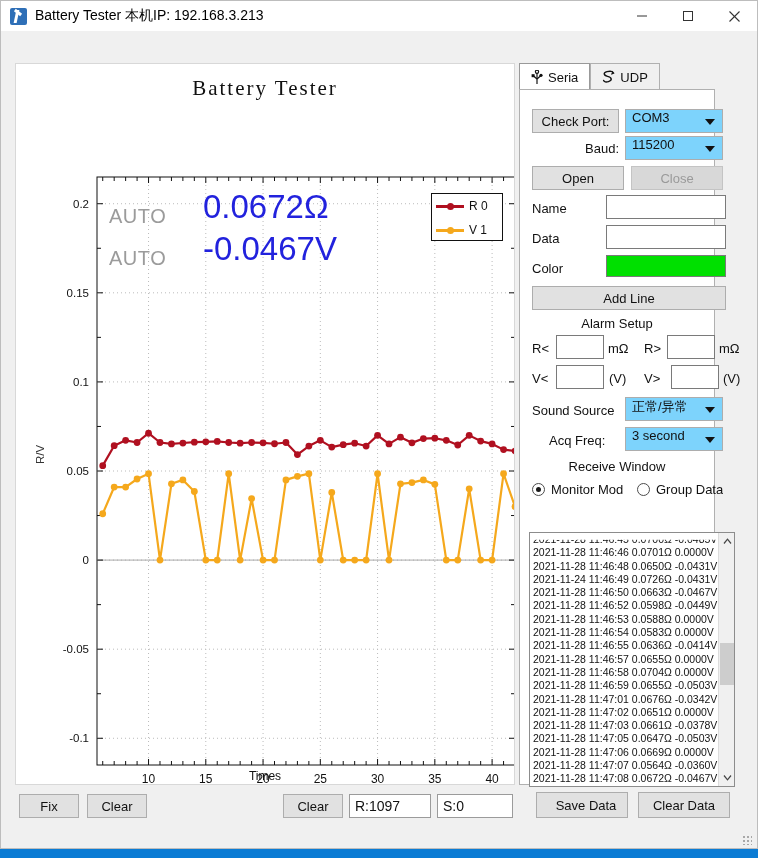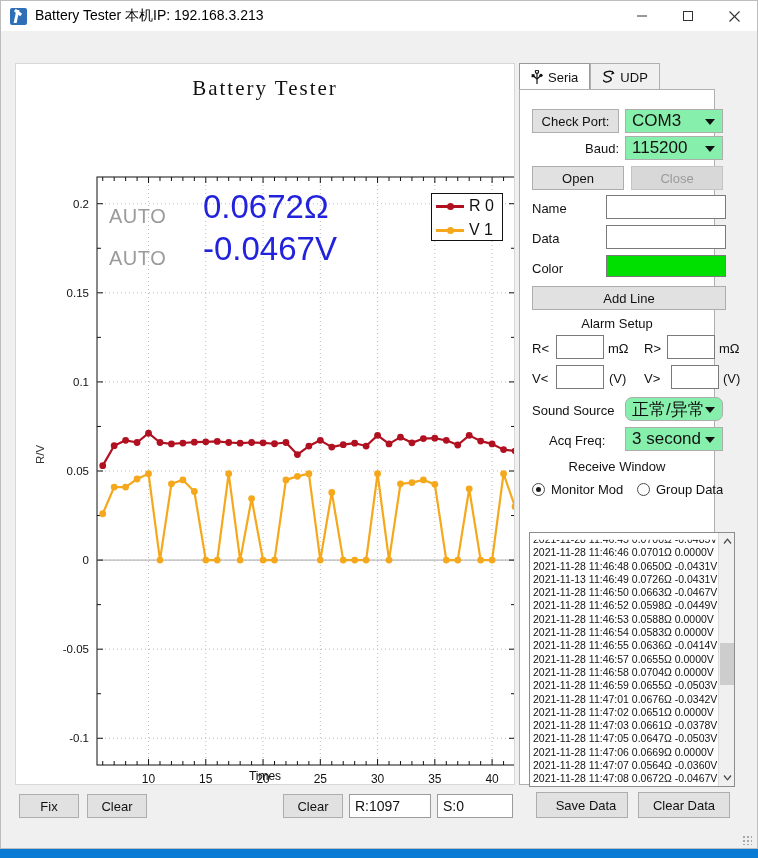--- a/index.html
+++ b/index.html
@@ -96,21 +96,21 @@
   .readout-big.r1{top:124px;}
   .readout-big.r2{top:166px;}
   .legend-box{
     position:absolute;left:415px;top:129px;width:72px;height:48px;
     background:#fff;border:1px solid #111;box-sizing:border-box;
   }
   .legend-row{display:flex;align-items:center;height:24px;padding-left:4px;}
   .legend-mark{width:28px;height:12px;position:relative;}
   .legend-mark .ln{position:absolute;left:0;top:5px;width:28px;height:2.5px;}
   .legend-mark .dt{position:absolute;left:11px;top:2.5px;width:7px;height:7px;border-radius:50%;}
-  .legend-label{font-size:16px;color:#111;margin-left:5px;}
+  .legend-label{font-size:12px;color:#111;margin-left:5px;}
   
   .btn{
     background:#e1e1e1;border:1px solid #adadad;
     font-family:"Liberation Sans",sans-serif;font-size:13px;color:#111;
     box-sizing:border-box;text-align:center;
     display:flex;align-items:center;justify-content:center;
     padding:0;
   }
   .btn.disabled{color:#9a9a9a;background:#d8d8d8;border-color:#c4c4c4;}
   .tfield{
@@ -136,22 +136,22 @@
   }
   .tab.active{background:#ffffff;border-color:#999;}
   .tab svg{display:block;}
   .tab-body{
     position:absolute;left:0;top:26px;width:196px;height:696px;
     background:#ffffff;border:1px solid #b0b0b0;box-sizing:border-box;
   }
   .row{position:absolute;display:flex;align-items:center;}
   .lbl{font-size:13px;color:#111;white-space:nowrap;}
   .combo{
-    background:#86efac;border:1px solid #adadad;box-sizing:border-box;
-    display:flex;align-items:center;font-size:17px;color:#111;
+    background:#7dd3fc;border:1px solid #adadad;box-sizing:border-box;
+    display:flex;font-size:13px;color:#111;
     padding-left:6px;position:relative;
   }
   .combo .arrow{
     position:absolute;right:7px;top:50%;margin-top:-2px;
     width:0;height:0;border-left:5px solid transparent;border-right:5px solid transparent;
     border-top:6px solid #111;
   }
   .inp{
     background:#fff;border:1px solid #7a7a7a;box-sizing:border-box;
     font-size:12.5px;color:#111;
@@ -543,21 +543,21 @@
         <div class="lbl" style="position:absolute;left:199px;top:251px;">mΩ</div>
 
         <div class="lbl" style="position:absolute;left:12px;top:281px;">V&lt;</div>
         <div class="inp" style="position:absolute;left:36px;top:275px;width:48px;height:24px;"></div>
         <div class="lbl" style="position:absolute;left:89px;top:281px;">(V)</div>
         <div class="lbl" style="position:absolute;left:124px;top:281px;">V&gt;</div>
         <div class="inp" style="position:absolute;left:151px;top:275px;width:48px;height:24px;"></div>
         <div class="lbl" style="position:absolute;left:203px;top:281px;">(V)</div>
 
         <div class="lbl" style="position:absolute;left:12px;top:313px;">Sound Source</div>
-        <div class="combo" style="position:absolute;left:105px;top:307px;width:98px;height:24px;border-radius:7px;">
+        <div class="combo" style="position:absolute;left:105px;top:307px;width:98px;height:24px;">
           <span>正常/异常</span>
           <span class="arrow"></span>
         </div>
 
         <div class="lbl" style="position:absolute;left:29px;top:343px;">Acq Freq:</div>
         <div class="combo" style="position:absolute;left:105px;top:337px;width:98px;height:24px;">
           <span>3 second</span>
           <span class="arrow"></span>
         </div>
 
@@ -570,21 +570,21 @@
         <div class="row" style="left:117px;top:392px;gap:6px;">
           <span class="radio"></span>
           <span class="lbl" style="max-width:82px;overflow:hidden;white-space:nowrap;">Group Data</span>
         </div>
 
         <div class="logbox">
           <div class="loglist" id="loglist">
               <div class="logline clip">2021-11-28 11:46:45  0.0700Ω  -0.0485V</div>
               <div class="logline">2021-11-28 11:46:46  0.0701Ω  0.0000V</div>
               <div class="logline">2021-11-28 11:46:48  0.0650Ω  -0.0431V</div>
-              <div class="logline">2021-11-13 11:46:49  0.0726Ω  -0.0431V</div>
+              <div class="logline">2021-11-24 11:46:49  0.0726Ω  -0.0431V</div>
               <div class="logline">2021-11-28 11:46:50  0.0663Ω  -0.0467V</div>
               <div class="logline">2021-11-28 11:46:52  0.0598Ω  -0.0449V</div>
               <div class="logline">2021-11-28 11:46:53  0.0588Ω  0.0000V</div>
               <div class="logline">2021-11-28 11:46:54  0.0583Ω  0.0000V</div>
               <div class="logline">2021-11-28 11:46:55  0.0636Ω  -0.0414V</div>
               <div class="logline">2021-11-28 11:46:57  0.0655Ω  0.0000V</div>
               <div class="logline">2021-11-28 11:46:58  0.0704Ω  0.0000V</div>
               <div class="logline">2021-11-28 11:46:59  0.0655Ω  -0.0503V</div>
               <div class="logline">2021-11-28 11:47:01  0.0676Ω  -0.0342V</div>
               <div class="logline">2021-11-28 11:47:02  0.0651Ω  0.0000V</div>

